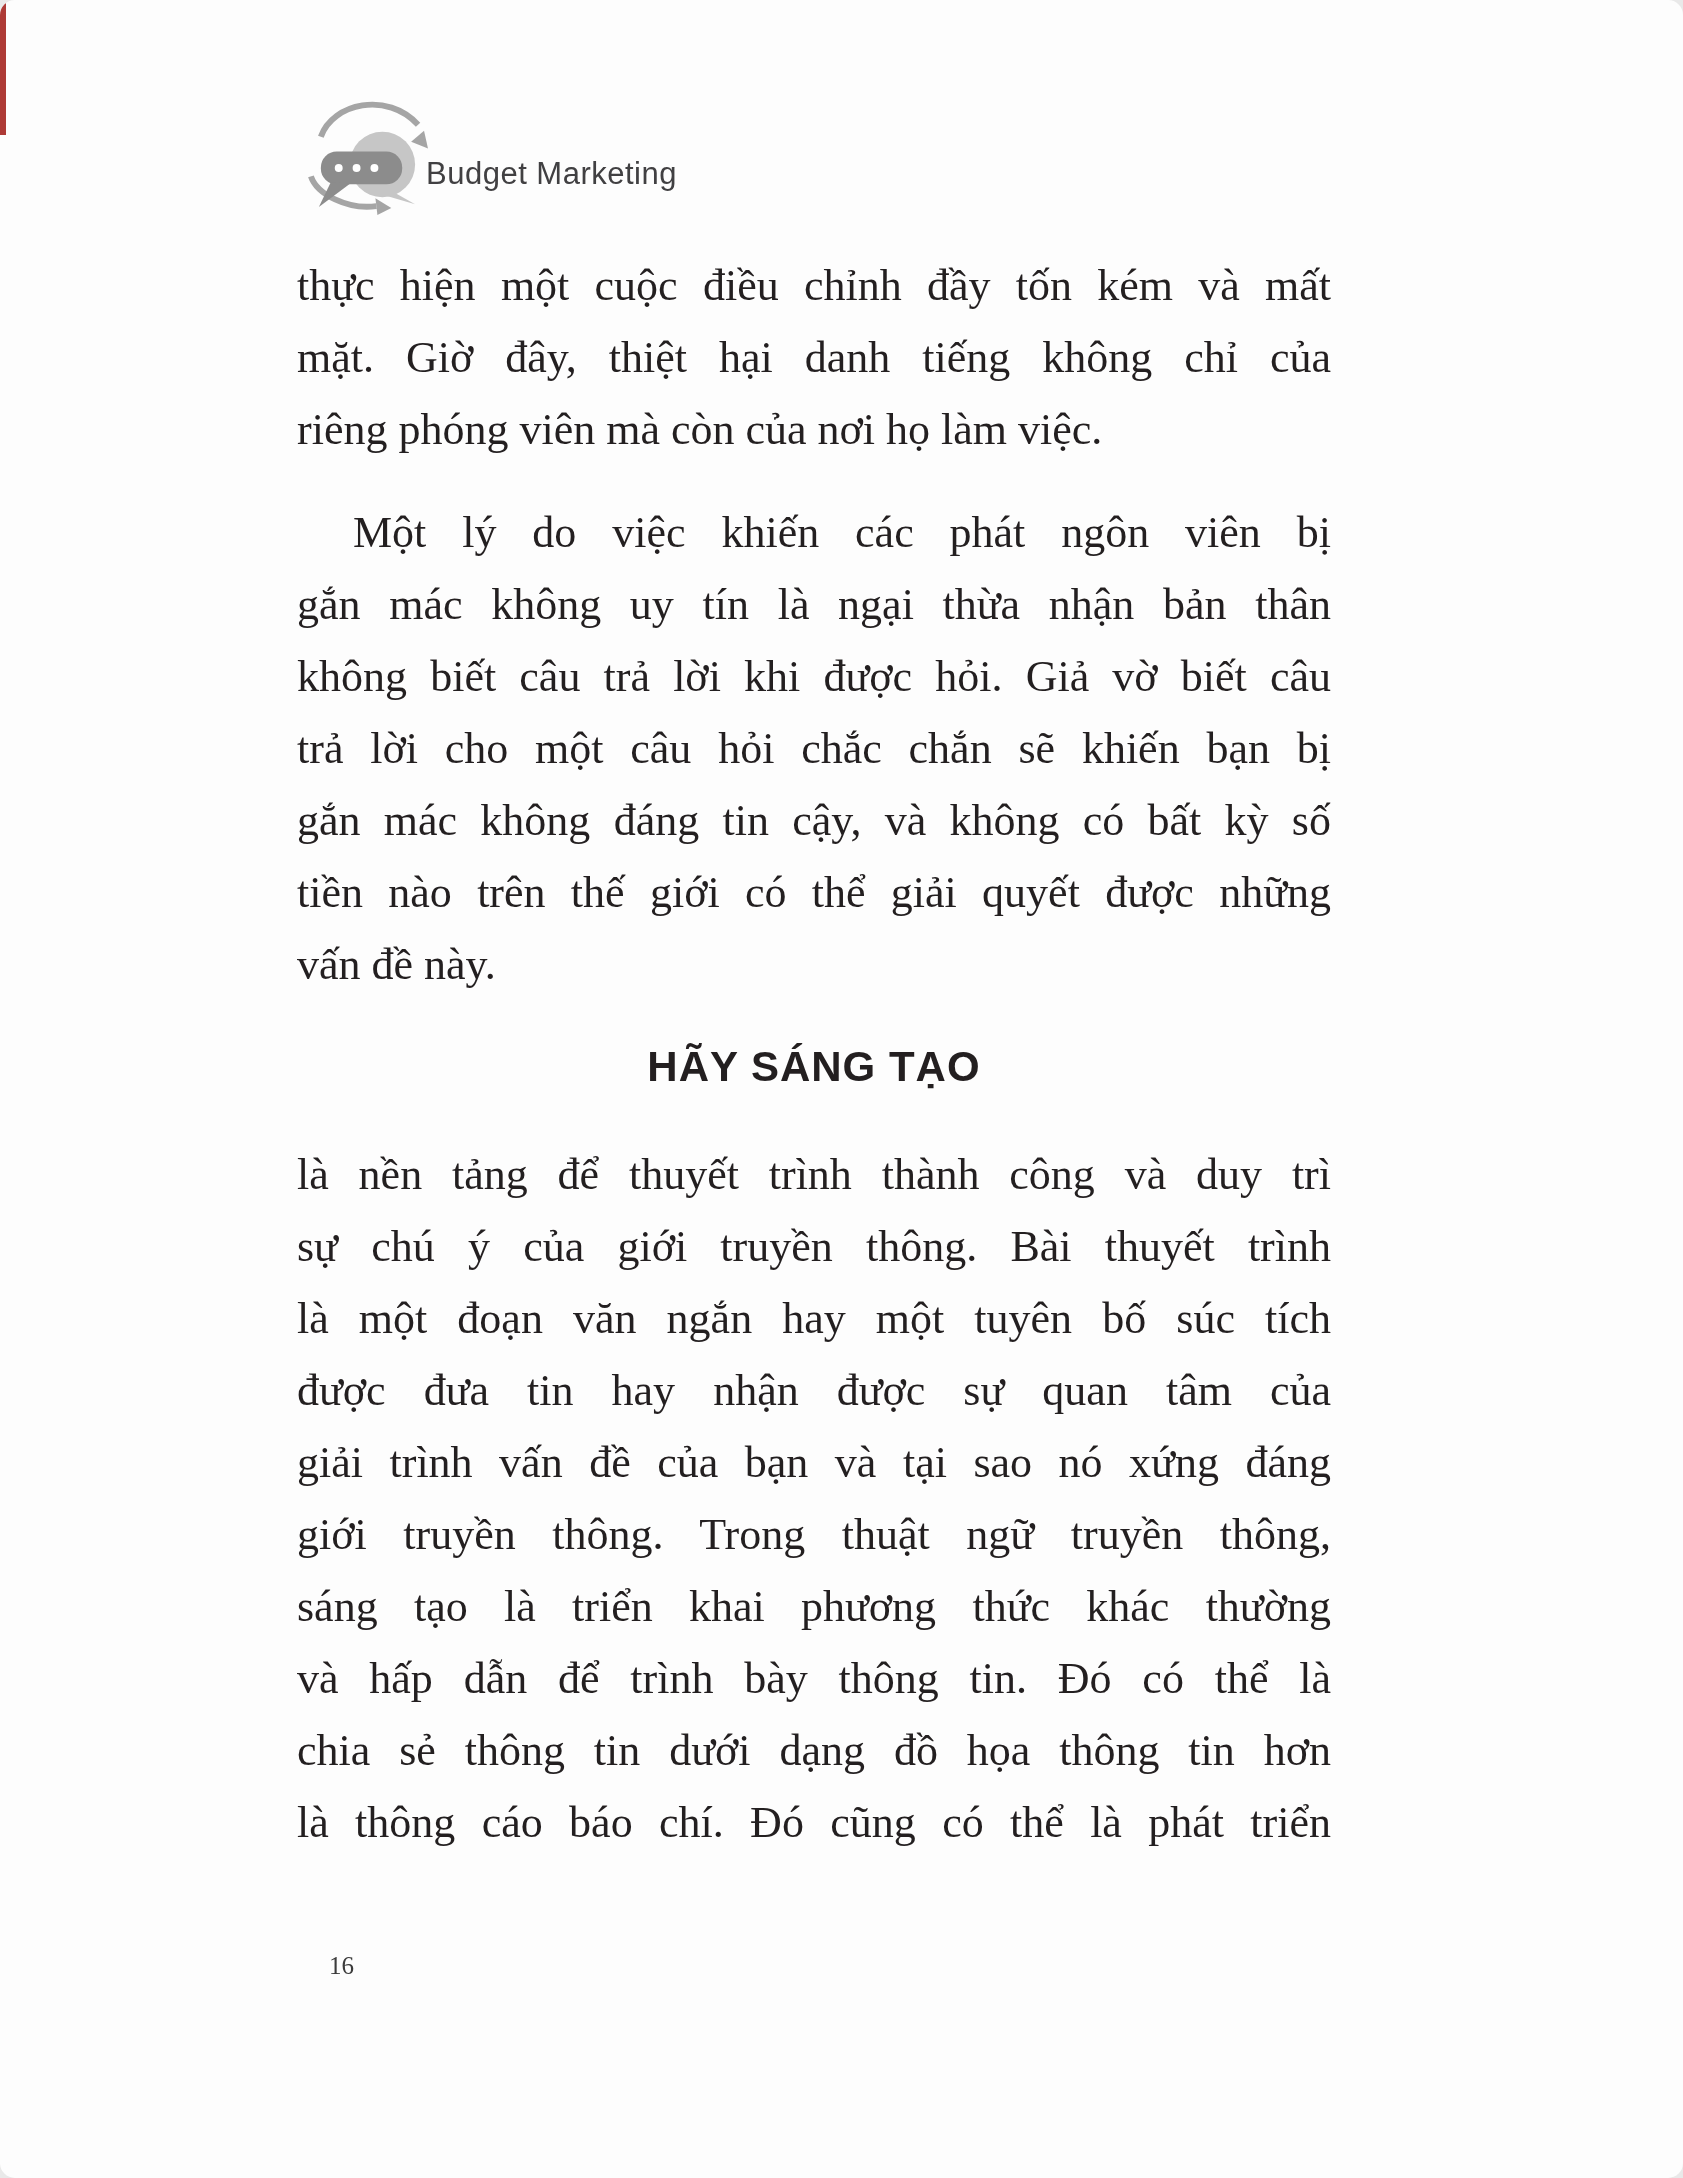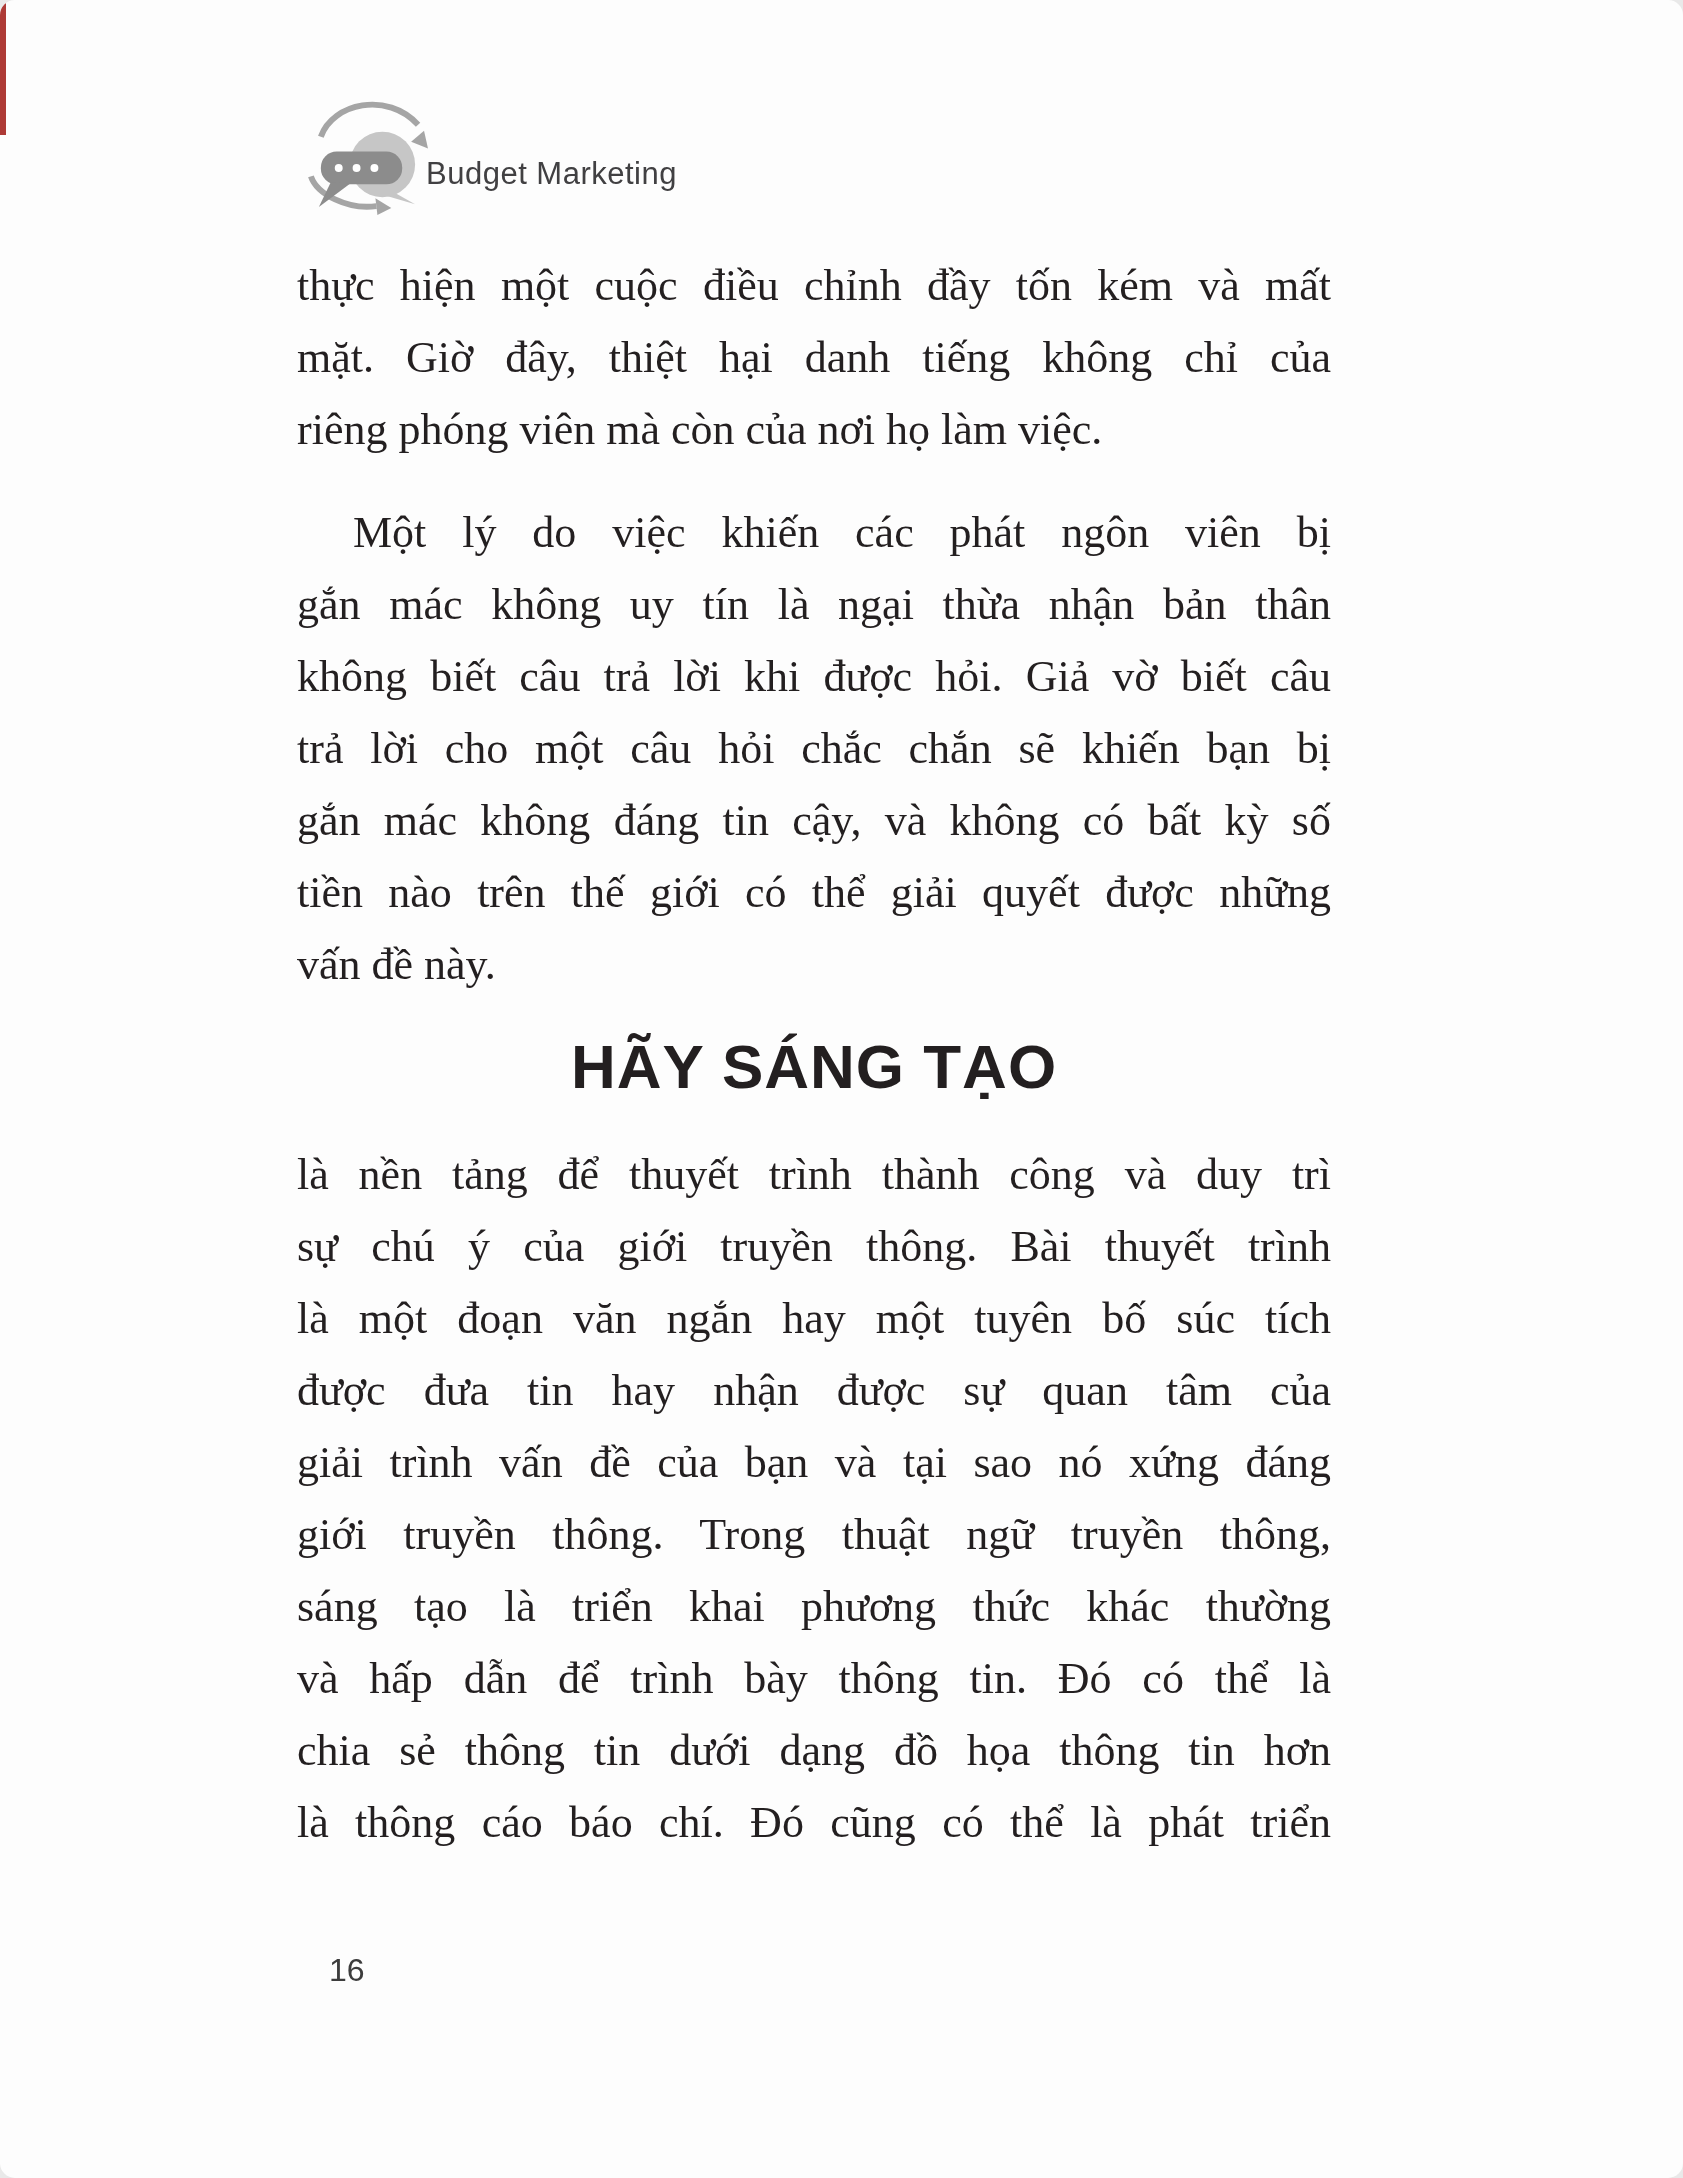--- a/index.html
+++ b/index.html
@@ -47,29 +47,29 @@
   .jl { text-align: justify; text-align-last: justify; -moz-text-align-last: justify; }
   .ll { text-align: left; }
   .ind { text-indent: 56px; }
   .heading {
     margin: 30px 0 0 0;
     height: 72px;
     line-height: 72px;
     text-align: center;
     font-family: "Liberation Sans", "DejaVu Sans", sans-serif;
     font-weight: 700;
-    font-size: 62px;
+    font-size: 42px;
     letter-spacing: 1px;
     color: #231f20;
   }
   .page-number {
     position: absolute;
     left: 329px; top: 1952px;
-    font-family: Liberation Sans, sans-serif;
-    font-size: 32px;
+    font-family: Liberation Serif, serif;
+    font-size: 25px;
     color: #3c3c3c;
   }
 </style>
 </head>
 <body>
 
 <div class="page">
 
   <div class="edge-sliver"></div>
 

